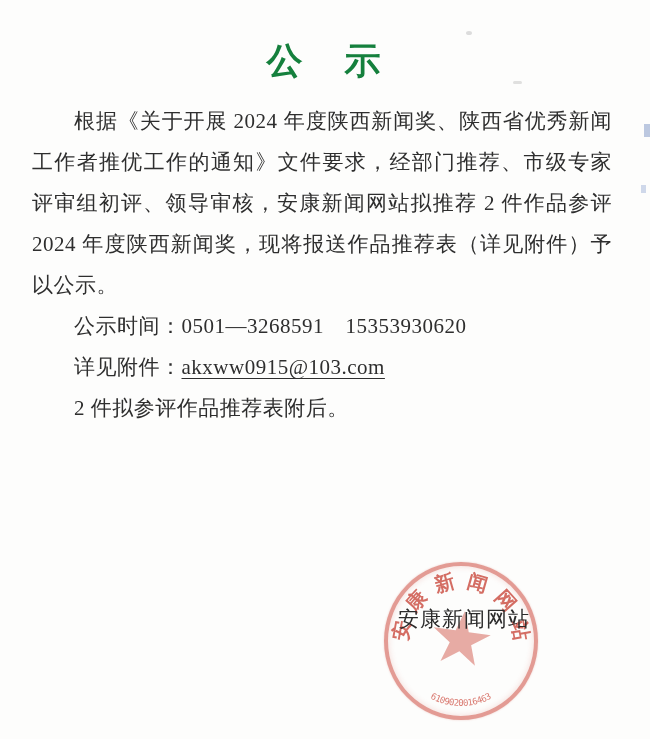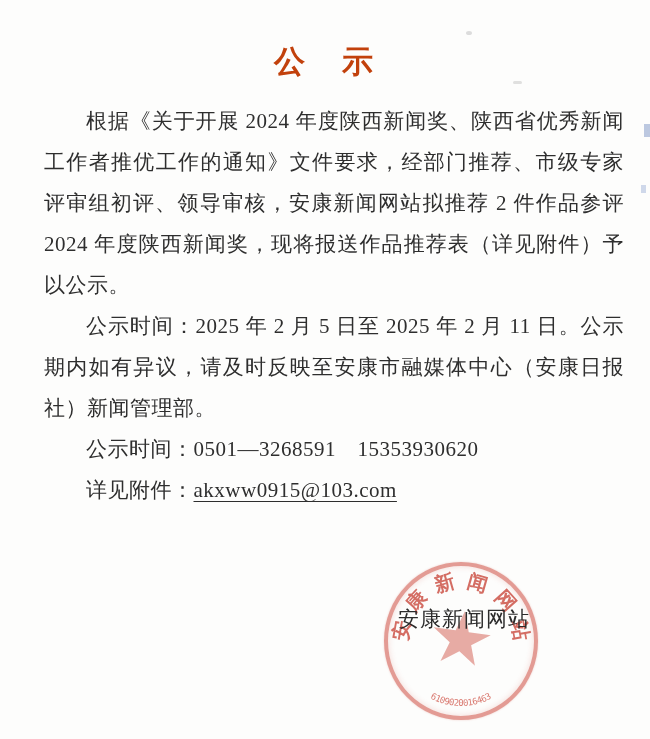--- a/index.html
+++ b/index.html
@@ -10,29 +10,29 @@
     background: #fdfdfc;
     font-family: "Liberation Serif", "DejaVu Serif", serif;
     color: #2e2e2e;
     overflow: hidden;
   }
   .title {
     position: absolute;
     top: 41px; left: 0; width: 100%;
     margin: 0;
     text-align: center;
-    font-size: 31px;
+    font-size: 36px;
     line-height: 41px;
     font-weight: bold;
     letter-spacing: 3px;
-    color: #c2410c;
+    color: #15803d;
   }
   .body-text {
     position: absolute;
-    top: 101px; left: 44px;
+    top: 101px; left: 32px;
     width: 580px;
     font-size: 21px;
     line-height: 41px;
     letter-spacing: 0.5px;
     text-align: justify;
   }
   .para { margin: 0; text-indent: 2em; }
   .email { text-decoration: underline; text-underline-offset: 4px; text-decoration-thickness: 1px; }
 
   
@@ -97,23 +97,23 @@
 
   <div class="artifact artifact-1"></div>
   <div class="artifact artifact-2"></div>
   <div class="artifact artifact-3"></div>
   <div class="artifact artifact-4"></div>
 
   <h1 class="title">公　示</h1>
 
   <div class="body-text">
     <p class="para">根据《关于开展 2024 年度陕西新闻奖、陕西省优秀新闻工作者推优工作的通知》文件要求，经部门推荐、市级专家评审组初评、领导审核，安康新闻网站拟推荐 2 件作品参评 2024 年度陕西新闻奖，现将报送作品推荐表（详见附件）予以公示。</p>
-    <p class="para">公示时间：2025 年 2 月 5 日至 2025 年 2 月 11 日。公示期内如有异议，请及时反映至安康市融媒体中心（安康日报社）新闻管理部。</p>
     <p class="para"><span>公示时间：</span><span>0501—3268591　15353930620</span></p>
     <p class="para"><span>详见附件：</span><span class="email">akxww0915@103.com</span></p>
+    <p class="para">2 件拟参评作品推荐表附后。</p>
   </div>
 
   <div class="seal">
     <div class="seal-ring"></div>
     <div class="seal-star"></div>
     <div class="seal-arc">
         <span class="arc-item" style="transform: translate(-50%, -50%) rotate(-80deg) translateY(-60px);">安</span>
         <span class="arc-item" style="transform: translate(-50%, -50%) rotate(-48deg) translateY(-60px);">康</span>
         <span class="arc-item" style="transform: translate(-50%, -50%) rotate(-16deg) translateY(-60px);">新</span>
         <span class="arc-item" style="transform: translate(-50%, -50%) rotate(16deg) translateY(-60px);">闻</span>

